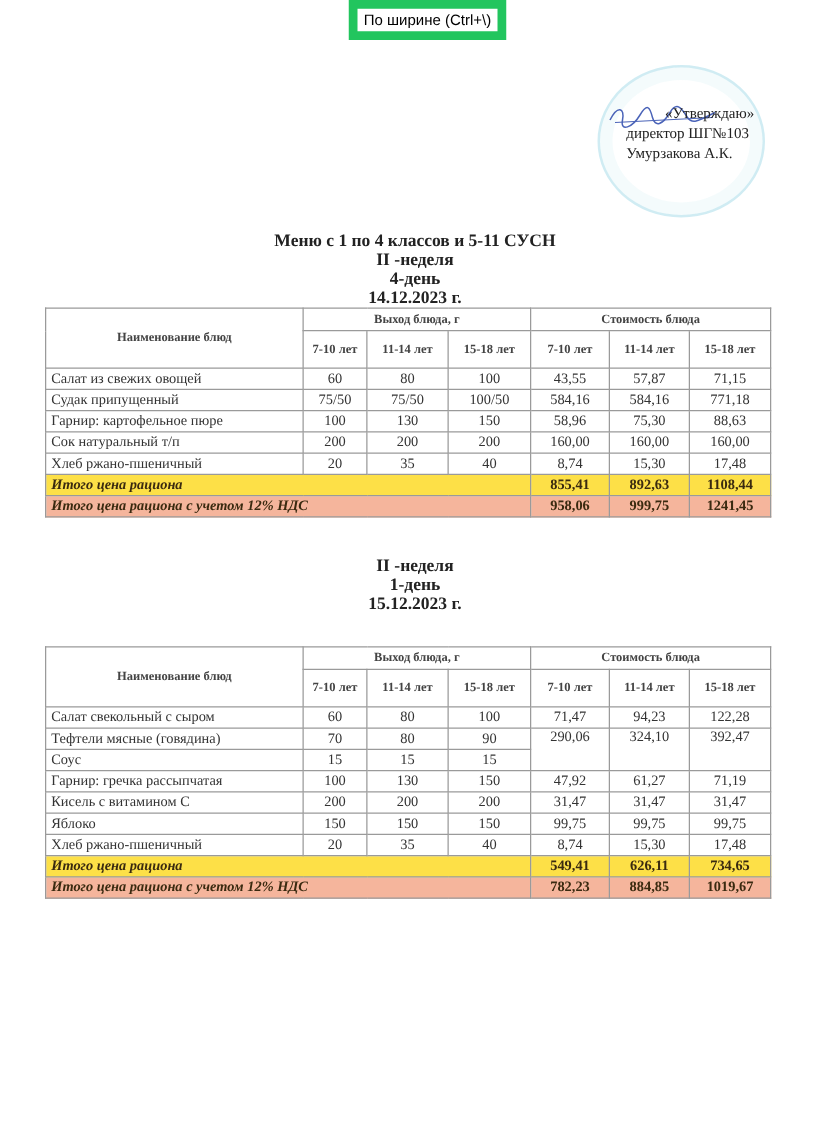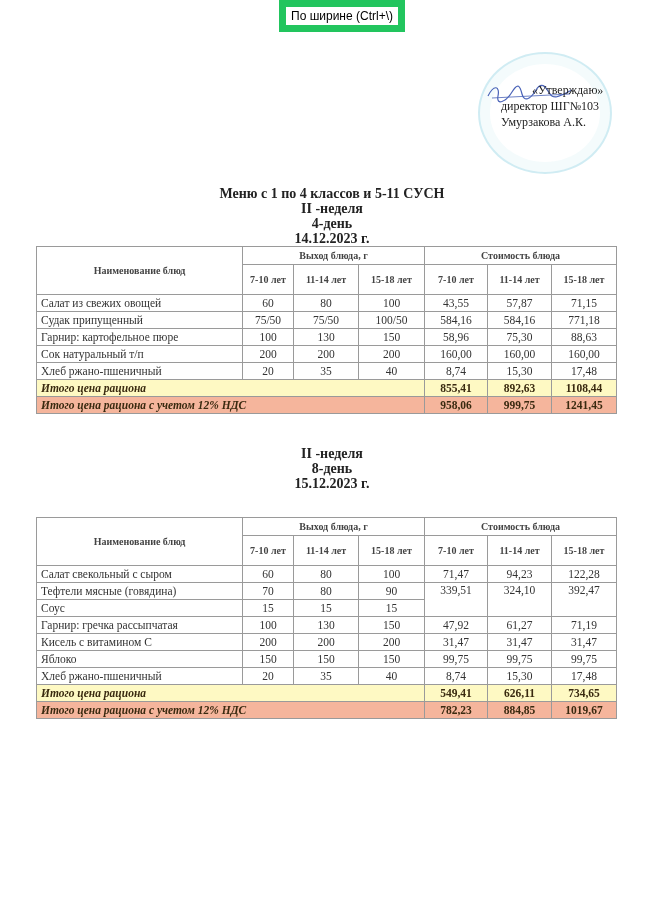--- a/index.html
+++ b/index.html
@@ -13,21 +13,21 @@
   .approve .a2 { padding-left:17px; }
   .approve .a3 { padding-left:17px; }
   .stamp { position:absolute; left:478px; top:52px; width:130px; height:118px; border-radius:50%;
            border:2px solid rgba(120,200,220,0.35); box-shadow: inset 0 0 0 10px rgba(120,200,220,0.08); }
   .signature { position:absolute; left:486px; top:82px; width:88px; height:22px; }
   .title-block { position:absolute; left:0; width:664px; text-align:center; font-weight:bold; font-size:14px; line-height:15px; color:#222; }
   table.menu { position:absolute; left:36px; border-collapse:collapse; table-layout:fixed; font-size:11.5px; }
   table.menu td, table.menu th { border:1px solid #9a9a9a; padding:0; text-align:center; height:16px; line-height:15px; color:#333; font-weight:normal; }
   table.menu th { font-weight:bold; font-size:10px; color:#444; }
   table.menu td.name { text-align:left; padding-left:4px; white-space:nowrap; }
-  table.menu tr.total-row td { background:#fef9c3; font-weight:bold; font-style:italic; color:#3a2a10; }
+  table.menu tr.total-row td { background:#fde047; font-weight:bold; font-style:italic; color:#3a2a10; }
   table.menu tr.vat-row td { background:#f5b59c; font-weight:bold; font-style:italic; color:#3a2a10;margin-top:28px; }
   table.menu tr.total-row td.num, table.menu tr.vat-row td.num { font-style:normal; }
   table.menu td.span-top { vertical-align:top; }
 </style>
 </head>
 <body>
 
 <div class="tooltip">По ширине (Ctrl+\)</div>
 
 <div class="stamp"></div>
@@ -127,21 +127,21 @@
     <td class="name" colspan="4">Итого цена рациона с учетом 12% НДС</td>
     <td class="num">958,06</td>
     <td class="num">999,75</td>
     <td class="num">1241,45</td>
   </tr>
 </tbody>
   </table>
 
 <div class="title-block" style="top:446px;">
   <div>II -неделя</div>
-  <div>8-день</div>
+  <div>1-день</div>
   <div>15.12.2023 г.</div>
 </div>
 
 <table class="menu" style="top:517px;">
   <colgroup>
     <col style="width:206px">
       <col style="width:51px">
       <col style="width:65px">
       <col style="width:66px">
     <col style="width:63px">
@@ -169,21 +169,21 @@
     <td>100</td>
     <td>71,47</td>
     <td>94,23</td>
     <td>122,28</td>
   </tr>
   <tr>
     <td class="name">Тефтели мясные (говядина)</td>
     <td>70</td>
     <td>80</td>
     <td>90</td>
-    <td class="span-top" rowspan="2">339,51</td>
+    <td class="span-top" rowspan="2">290,06</td>
     <td class="span-top" rowspan="2">324,10</td>
     <td class="span-top" rowspan="2">392,47</td>
   </tr>
   <tr>
     <td class="name">Соус</td>
     <td>15</td>
     <td>15</td>
     <td>15</td>
   </tr>
   <tr>

